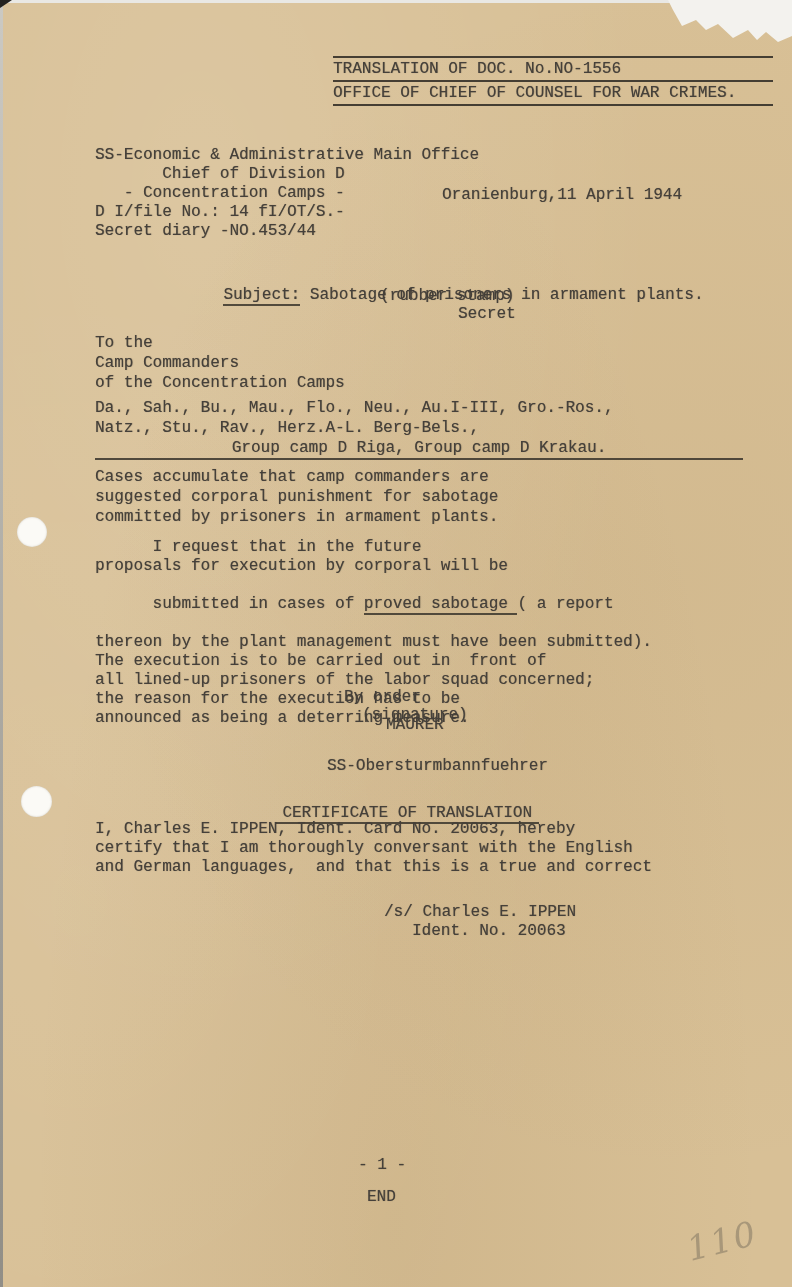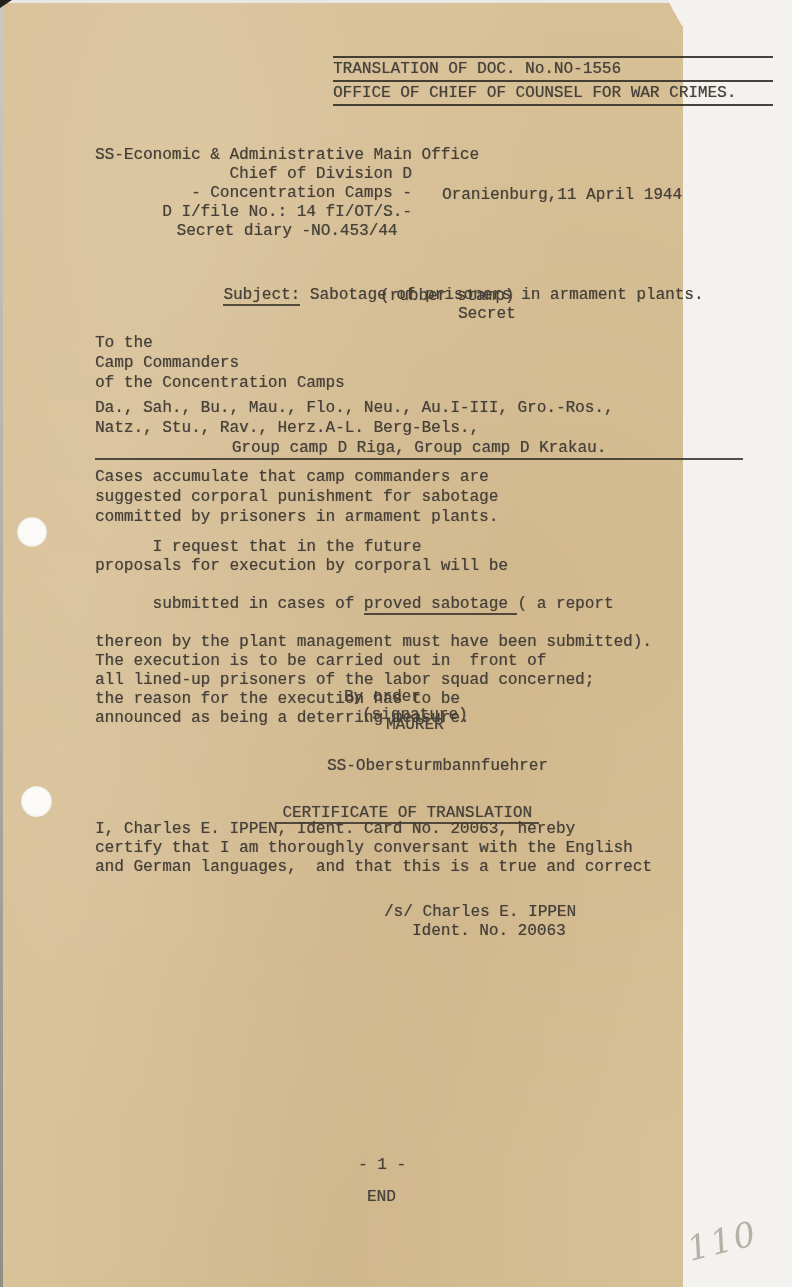--- a/index.html
+++ b/index.html
@@ -1,18 +1,18 @@
 <!DOCTYPE html>
 <html><head>
 <meta charset="utf-8">
 <style>
   html,body{margin:0;padding:0;}
   body{width:792px;height:1287px;overflow:hidden;background:#f3f2ee;}
   .scan{
-    position:relative;width:683px;height:1287px;
+    position:relative;width:792px;height:1287px;
     background-color:#d8c096;
     background-image:
       radial-gradient(ellipse at 25% 15%, rgba(255,255,255,0.10), transparent 55%),
       radial-gradient(ellipse at 85% 45%, rgba(140,105,55,0.07), transparent 60%),
       radial-gradient(ellipse at 50% 95%, rgba(135,100,50,0.10), transparent 65%),
       radial-gradient(ellipse at 10% 70%, rgba(255,255,255,0.06), transparent 50%);
     font-family:"Liberation Mono", monospace;
     color:#45403a;
   }
   .abs{position:absolute;}
@@ -51,21 +51,21 @@
   <div class="abs corner-mark"></div>
   <div class="abs torn"></div>
   <div class="abs hole hole1"></div>
   <div class="abs hole hole2"></div>
 
   <div class="abs stampbox">
     <div class="line">TRANSLATION OF DOC. No.NO-1556</div>
     <div class="line">OFFICE OF CHIEF OF COUNSEL FOR WAR CRIMES.</div>
   </div>
 
-  <div class="abs" style="left:95px;top:146px;text-align:center;">
+  <div class="abs" style="left:95px;top:146px;">
     <div class="line">SS-Economic &amp; Administrative Main Office</div>
     <div class="line">       Chief of Division D</div>
     <div class="line">   - Concentration Camps -</div>
     <div class="line">D I/file No.: 14 fI/OT/S.-</div>
     <div class="line">Secret diary -NO.453/44</div>
   </div>
   <div class="abs line" style="left:442px;top:186px;">Oranienburg,11 April 1944</div>
 
   <div class="abs line" style="left:185px;top:267px;">
     <span class="u">Subject:</span><span> Sabotage of prisoners in armament plants.</span>

